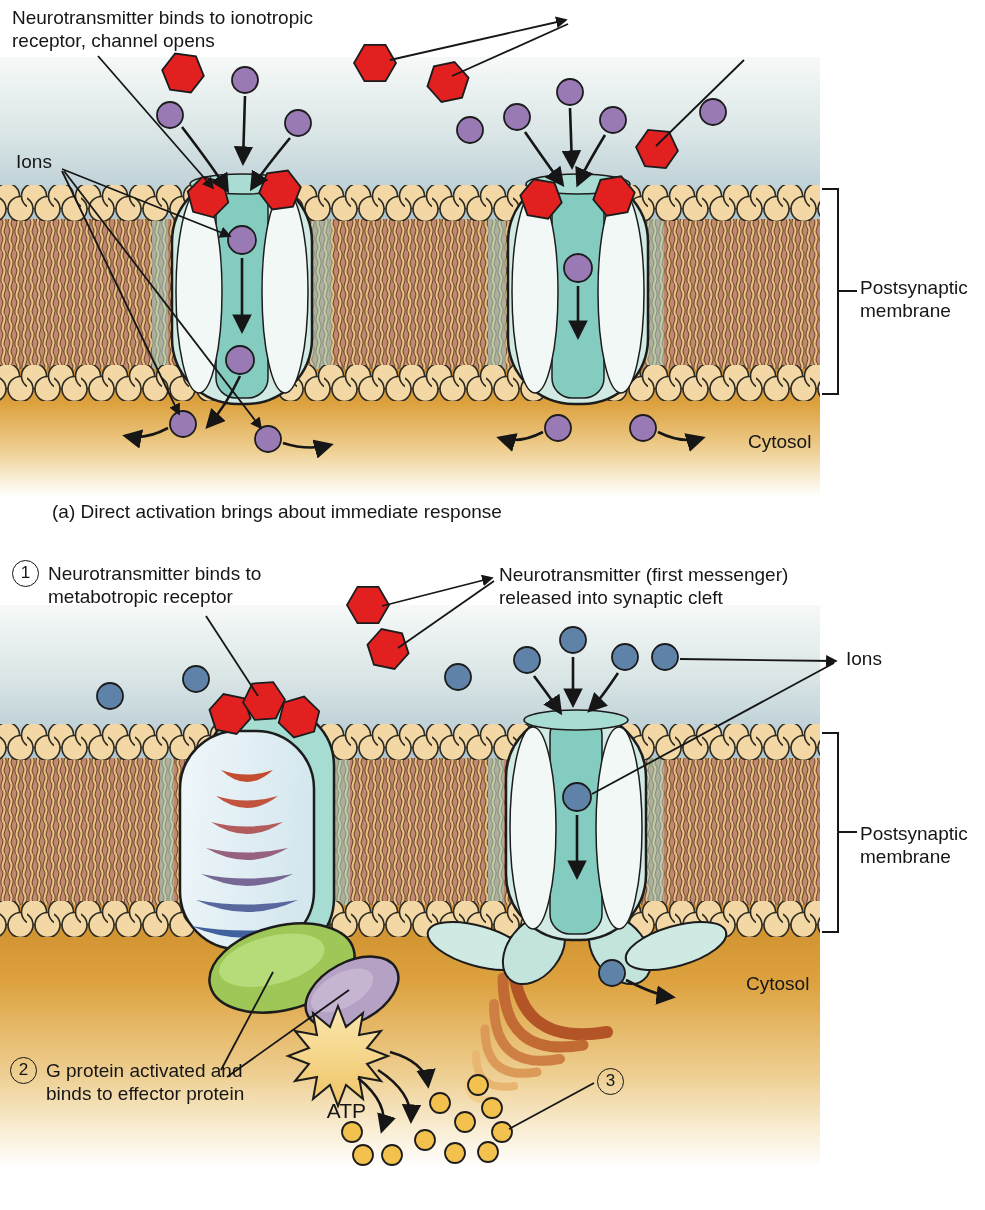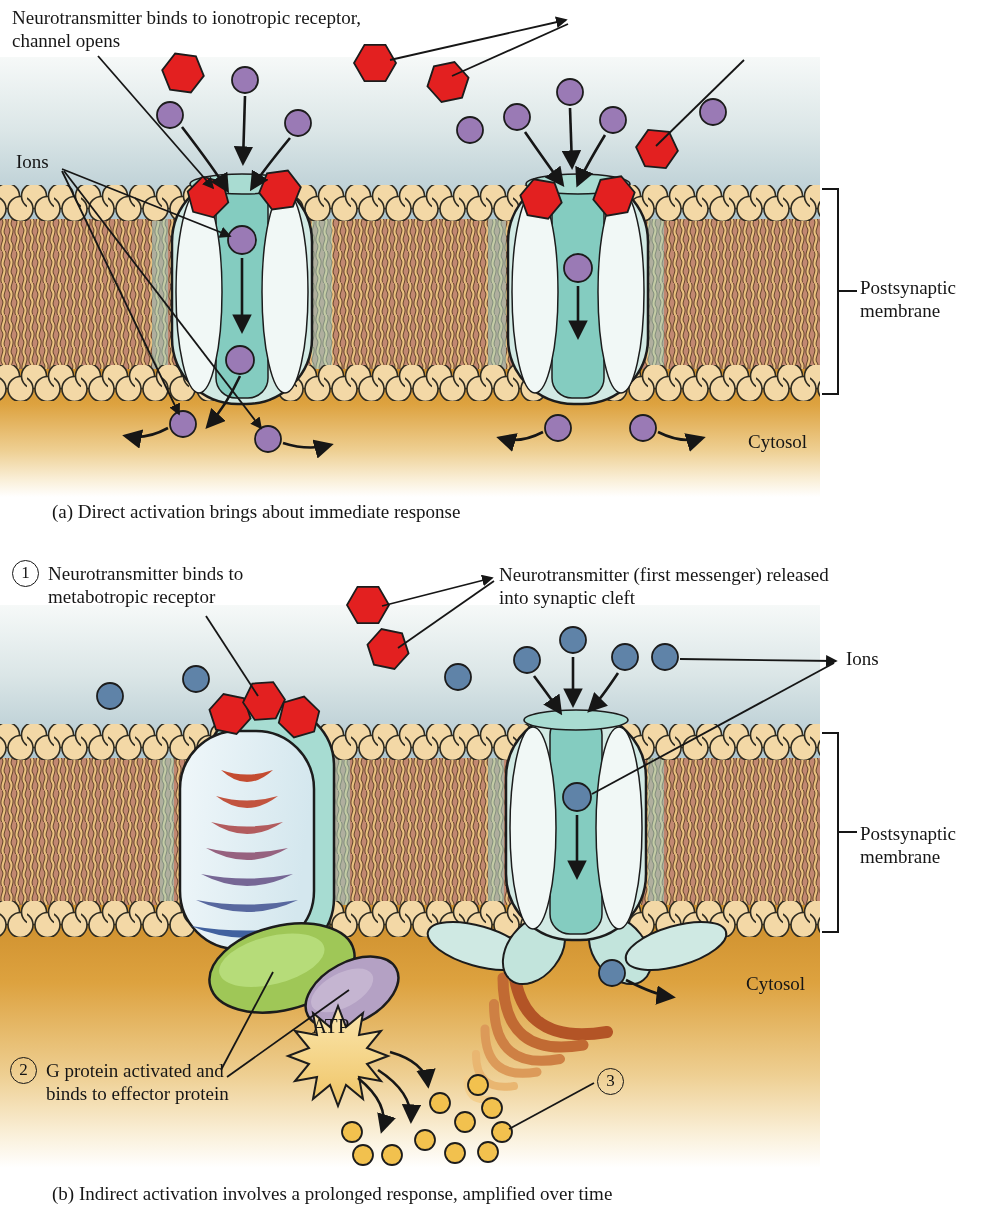--- a/index.html
+++ b/index.html
@@ -1,17 +1,17 @@
 <!DOCTYPE html>
 <html><head>
 <meta charset="utf-8">
 <style>
   html,body{margin:0;padding:0;background:#fff;}
   .canvas{position:relative;width:985px;height:1210px;background:#fff;overflow:hidden;
-          font-family:Liberation Serif, serif;color:#161616;}
+          font-family:Liberation Sans, sans-serif;color:#161616;}
   .canvas svg{position:absolute;left:0;top:0;}
   .lbl{position:absolute;font-size:19px;line-height:1.22;}
   .cap{font-size:19px;margin-left:46px;}
   .num{position:absolute;width:27px;height:27px;border:1.8px solid #161616;border-radius:50%;
        text-align:center;line-height:24px;font-size:17px;background:transparent;box-sizing:border-box;}
 </style>
 </head>
 <body>
 
 <div class="canvas">
@@ -280,17 +280,16 @@
 <div class="lbl cap" style="left:6px;top:500px">(a) Direct activation brings about immediate response</div>
 
 <div class="num" style="left:12px;top:560px">1</div>
 <div class="lbl" style="left:499px;top:563px;width:348px">Neurotransmitter (first messenger) released into synaptic cleft</div>
 <div class="lbl" style="left:48px;top:562px;width:245px">Neurotransmitter binds to metabotropic receptor</div>
 <div class="lbl" style="left:846px;top:647px">Ions</div>
 <div class="lbl" style="left:860px;top:822px;width:126px">Postsynaptic membrane</div>
 <div class="lbl" style="left:746px;top:972px">Cytosol</div>
 <div class="num" style="left:10px;top:1057px">2</div>
 <div class="lbl" style="left:46px;top:1059px;width:210px">G protein activated and binds to effector protein</div>
-<div class="lbl" style="left:312px;top:1014px;width:54px;text-align:left;font-size:21px">ATP</div>
+<div class="lbl" style="left:312px;top:1098px;width:54px;text-align:right;font-size:21px">ATP</div>
 <div class="num" style="left:597px;top:1068px">3</div>
-<div class="lbl cap" style="left:6px;top:1182px">(b) Indirect activation involves a prolonged response, amplified over time</div>
 
 </div>
 
 </body></html>

